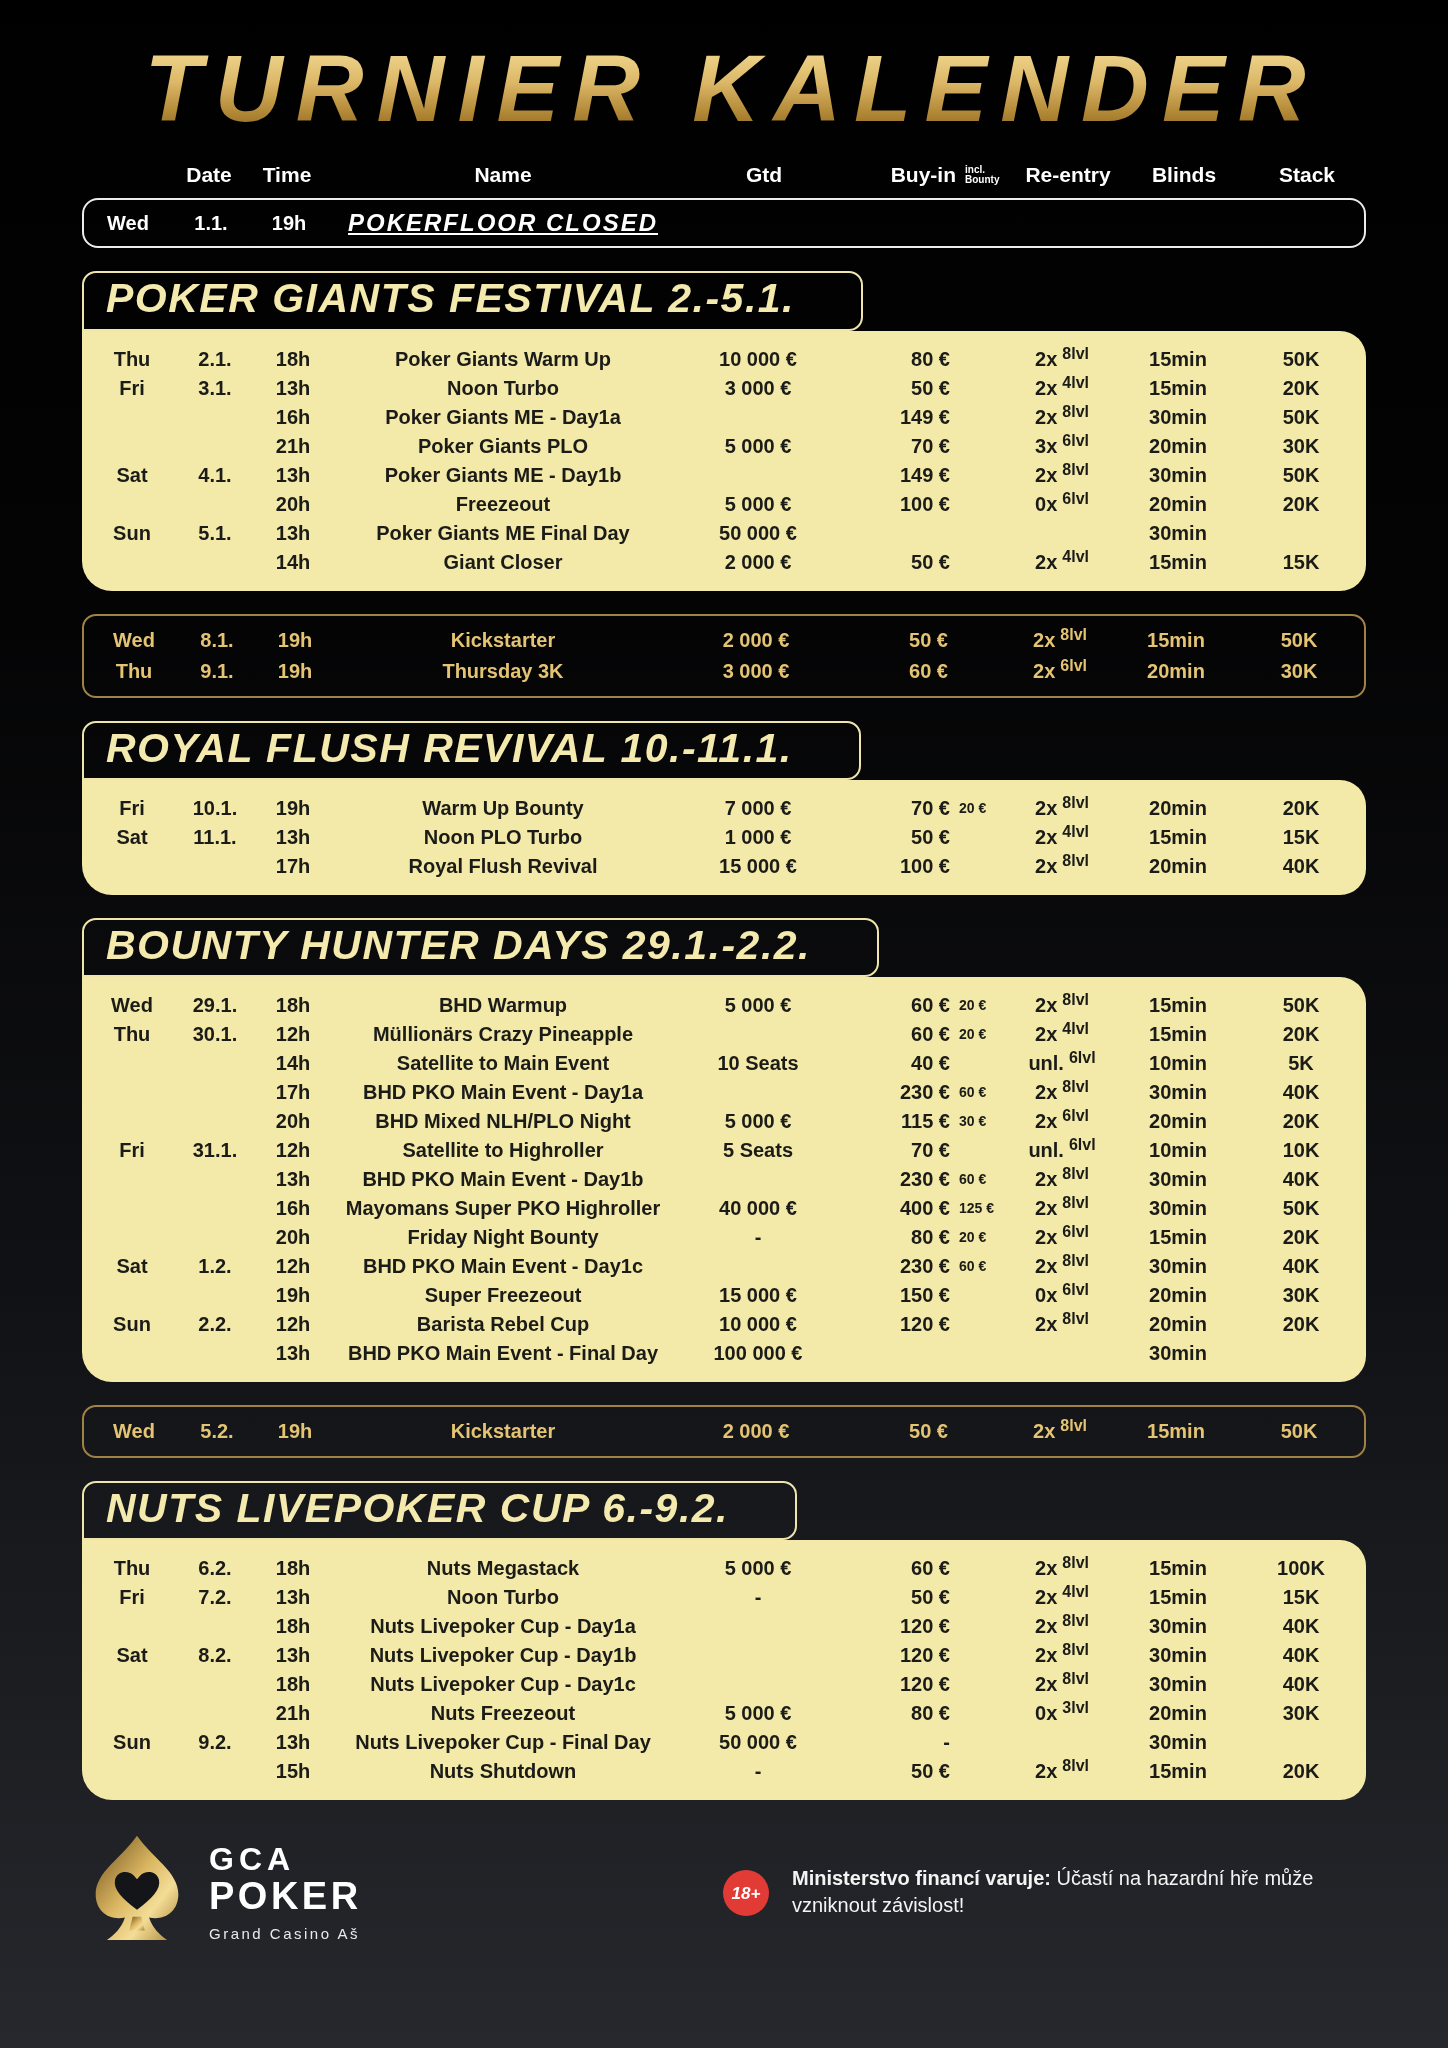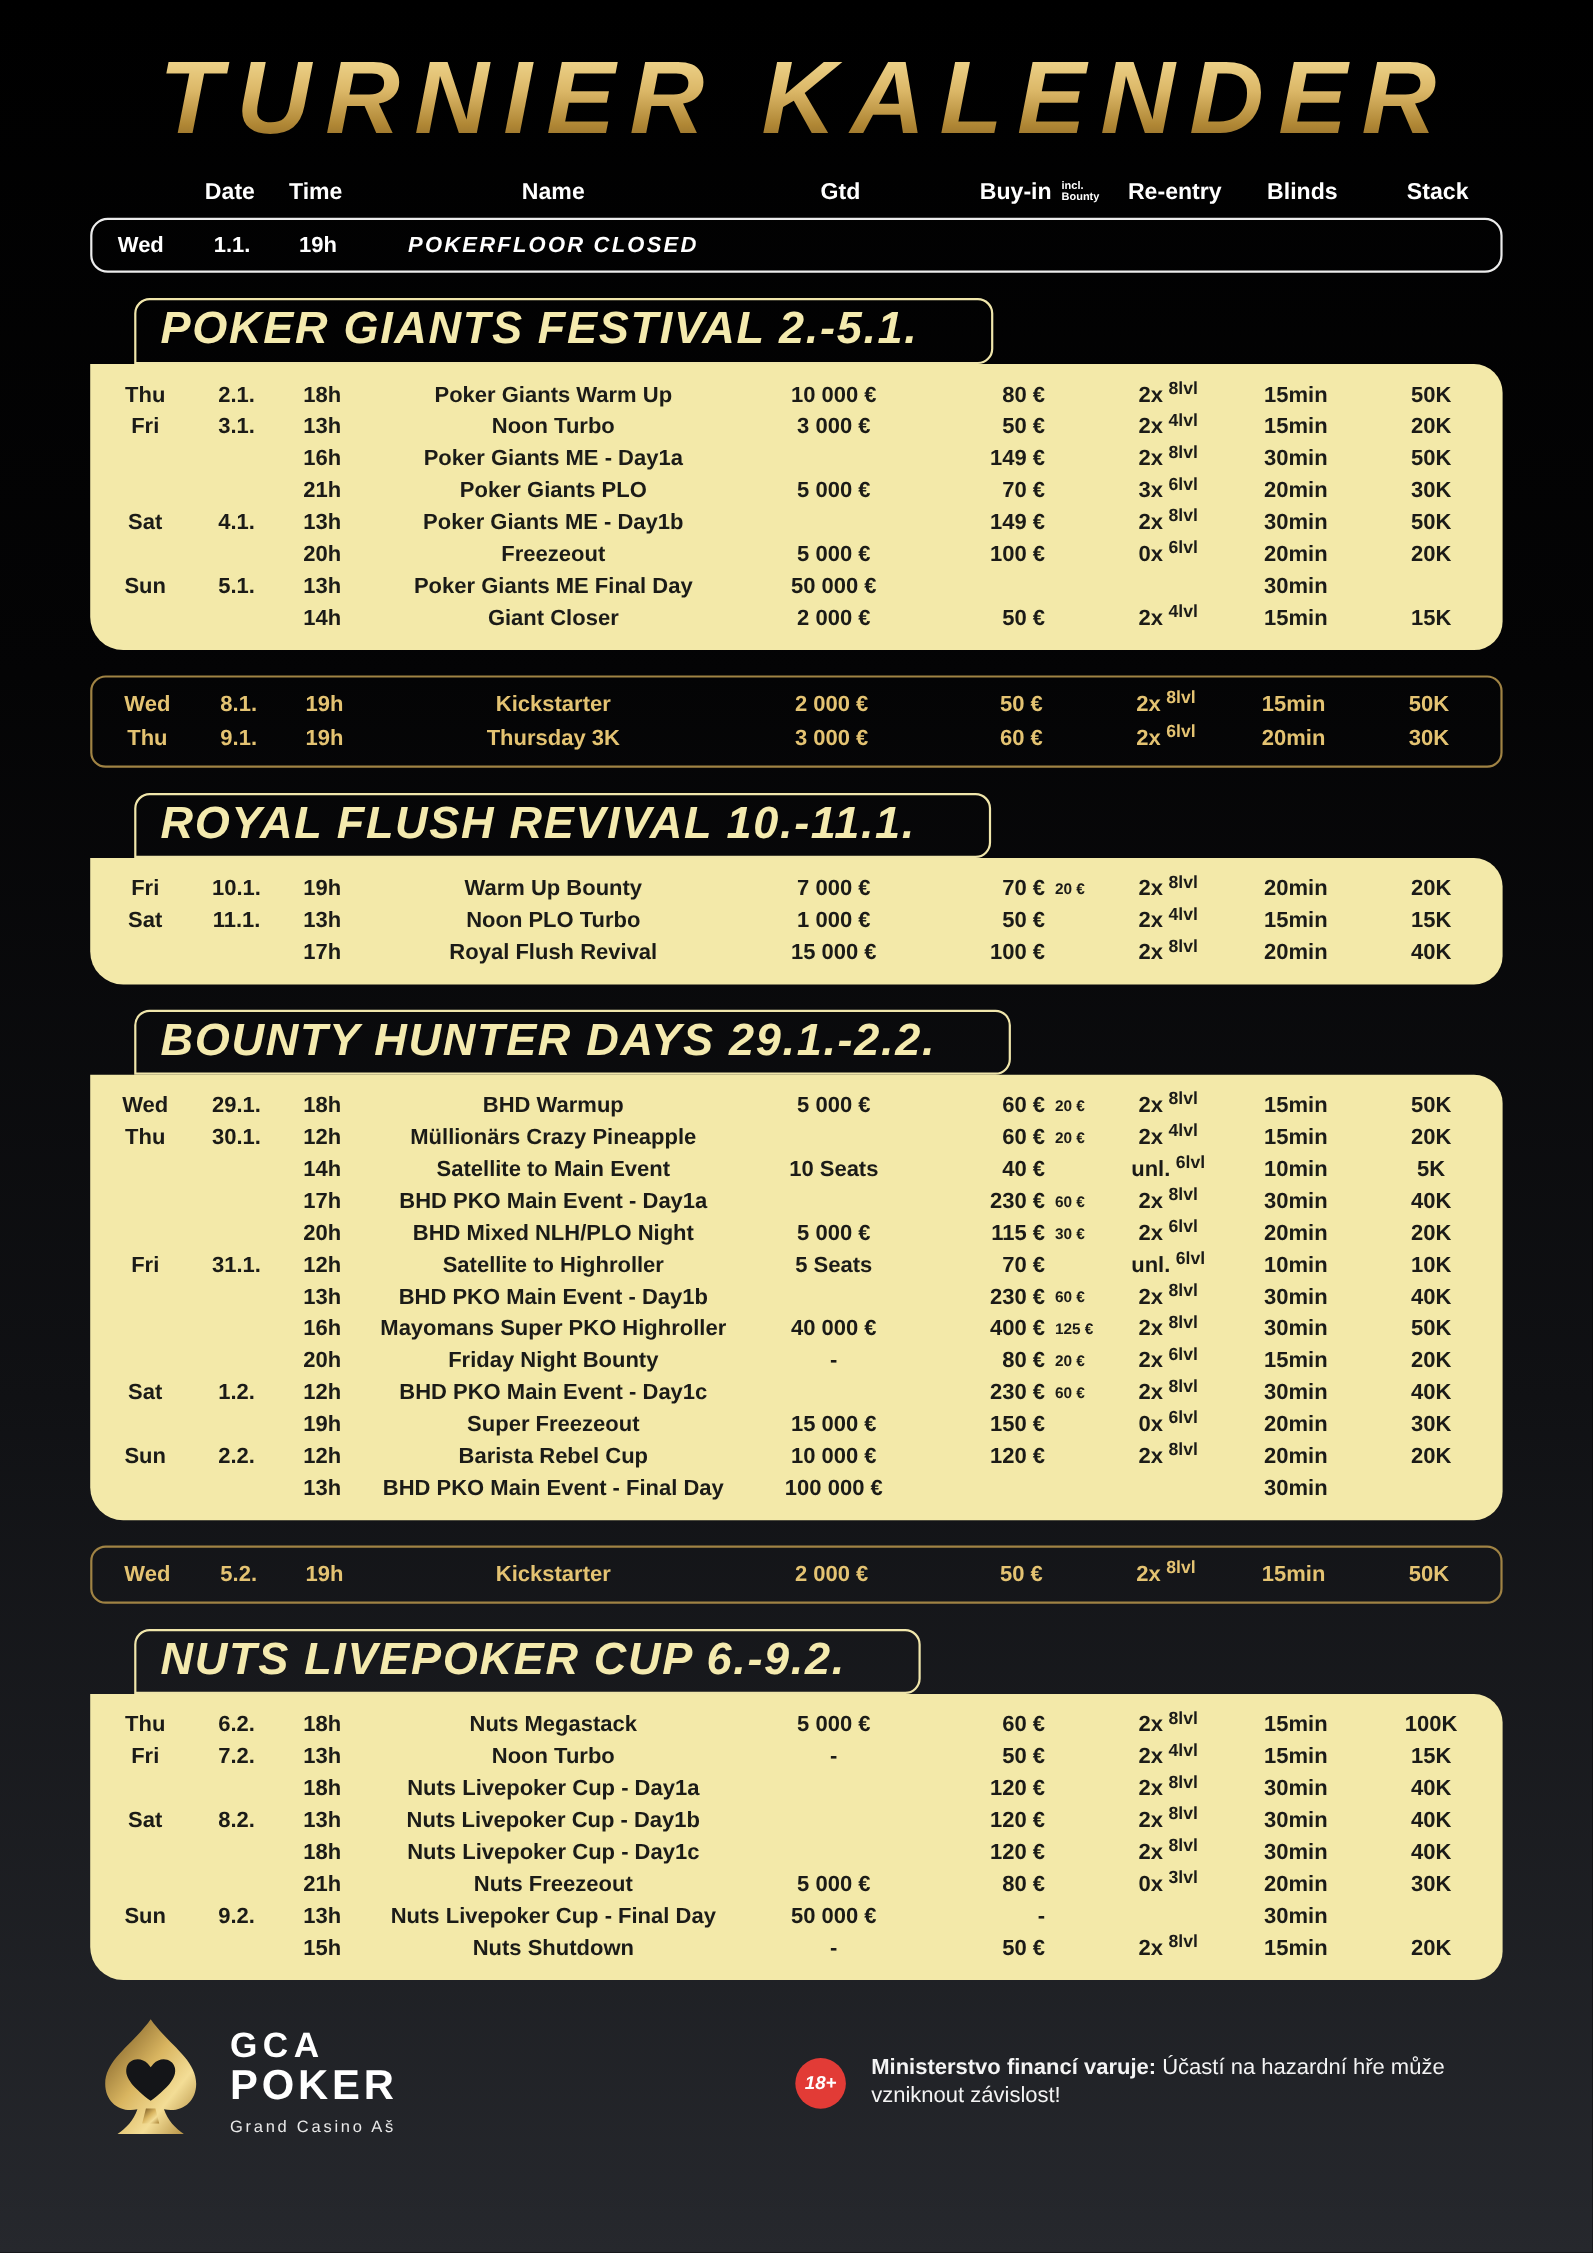--- a/index.html
+++ b/index.html
@@ -19,24 +19,24 @@
   .c-buyin{text-align:right;padding-right:2px;}
   .c-bounty{text-align:left;font-size:14px;padding-left:7px;}
   .c-re{display:flex;justify-content:center;align-items:center;gap:5px;}
   .re-lvl{font-size:16px;transform:translateY(-5px);}
   .head-row{color:#fff;height:34px;margin-bottom:6px;font-size:21px;background:transparent;}
   .hd-note{display:flex;flex-direction:column;align-items:flex-start;justify-content:center;
     font-size:10px;line-height:10px;font-weight:700;padding-left:7px;color:#fff;text-align:left;}
   
   .closed-row{border:2px solid #ececec;border-radius:16px;padding:7px 0;margin-bottom:23px;}
   .closed-row .t-row{color:#fff;height:32px;}
-  .display-name{font-style:italic;font-weight:700;letter-spacing:2px;font-size:20px;}
+  .display-name{font-style:italic;font-weight:700;letter-spacing:2px;font-size:24px;text-decoration:underline;}
   .festival{margin-bottom:23px;}
   .sec-header{display:inline-block;border:2px solid #f0e6ab;border-radius:14px 14px 14px 0;
-    padding:4px 66px 8px 22px;margin-left:40px;}
+    padding:4px 66px 8px 22px;}
   .sec-header-text{font:italic 700 41px/1.05 "Liberation Sans","DejaVu Sans",sans-serif;
     color:#f4eaae;letter-spacing:1.5px;white-space:nowrap;}
   .cream-panel{background:#f3e9a9;border-radius:0 26px 26px 30px;padding:14px 6px;}
   .dark-rows{border:2px solid #a08344;border-radius:14px;padding:9px 6px;margin-bottom:23px;}
   .dark-rows .t-row{color:#e4c372;height:31px;}
   .closed-banner{display:flex;align-items:center;height:58px;border:2px solid #d24848;border-radius:16px;
     background:linear-gradient(90deg,#140909 0%,#170b0b 38%,#611f1f 74%,#b43636 100%);
     padding-left:30px;margin-bottom:23px;}
   .banner-text{font:italic 700 41px/1 "Liberation Sans","DejaVu Sans",sans-serif;
     color:#e94b4c;letter-spacing:1.5px;}

